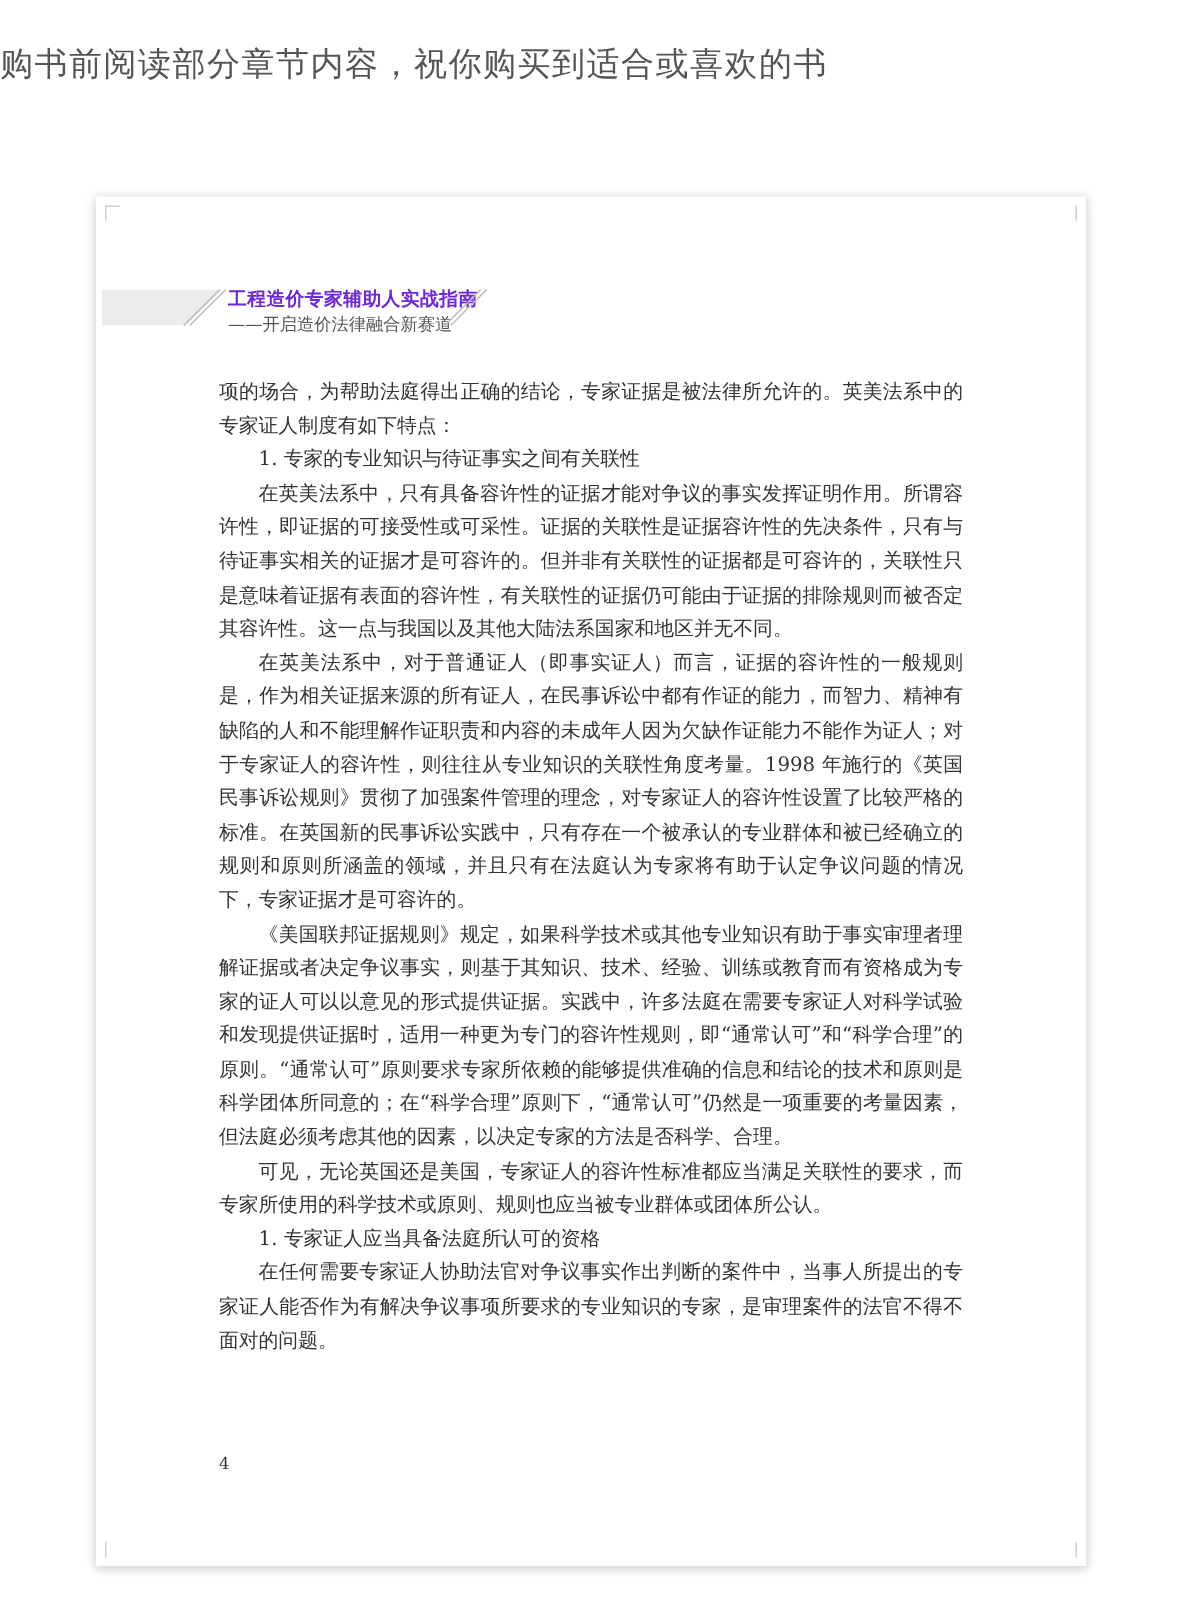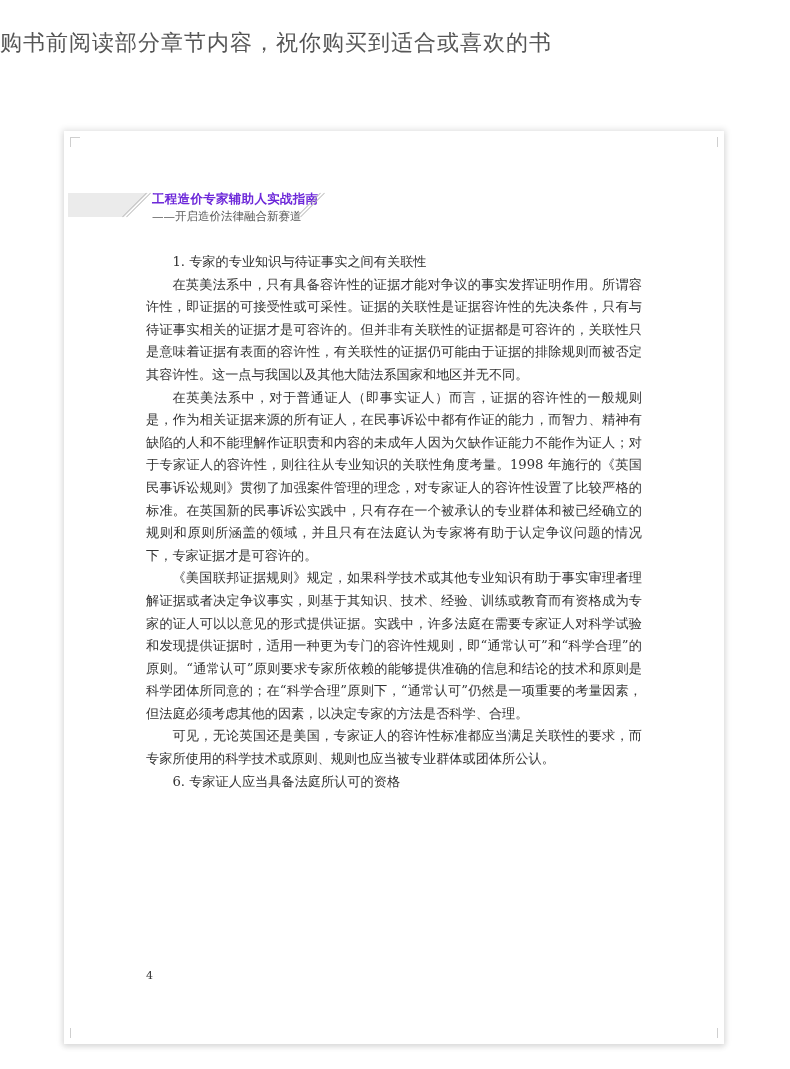--- a/index.html
+++ b/index.html
@@ -55,22 +55,24 @@
     <div class="hdr-band"></div>
     <div class="hdr-slash" style="left:70px;top:57px;"></div>
     <div class="hdr-slash" style="left:74px;top:57px;"></div>
     <div class="hdr-title">工程造价专家辅助人实战指南</div>
     <div class="hdr-sub">——开启造价法律融合新赛道</div>
     <div class="hdr-slash" style="left:244px;top:57px;"></div>
     <div class="hdr-slash" style="left:248px;top:57px;"></div>
   </div>
 
   <div class="body-text">
+    <p>项的场合，为帮助法庭得出正确的结论，专家证据是被法律所允许的。英美法系中的专家证人制度有如下特点：</p>
     <p class="indent">1. 专家的专业知识与待证事实之间有关联性</p>
     <p class="indent">在英美法系中，只有具备容许性的证据才能对争议的事实发挥证明作用。所谓容许性，即证据的可接受性或可采性。证据的关联性是证据容许性的先决条件，只有与待证事实相关的证据才是可容许的。但并非有关联性的证据都是可容许的，关联性只是意味着证据有表面的容许性，有关联性的证据仍可能由于证据的排除规则而被否定其容许性。这一点与我国以及其他大陆法系国家和地区并无不同。</p>
     <p class="indent">在英美法系中，对于普通证人（即事实证人）而言，证据的容许性的一般规则是，作为相关证据来源的所有证人，在民事诉讼中都有作证的能力，而智力、精神有缺陷的人和不能理解作证职责和内容的未成年人因为欠缺作证能力不能作为证人；对于专家证人的容许性，则往往从专业知识的关联性角度考量。1998 年施行的《英国民事诉讼规则》贯彻了加强案件管理的理念，对专家证人的容许性设置了比较严格的标准。在英国新的民事诉讼实践中，只有存在一个被承认的专业群体和被已经确立的规则和原则所涵盖的领域，并且只有在法庭认为专家将有助于认定争议问题的情况下，专家证据才是可容许的。</p>
     <p class="indent">《美国联邦证据规则》规定，如果科学技术或其他专业知识有助于事实审理者理解证据或者决定争议事实，则基于其知识、技术、经验、训练或教育而有资格成为专家的证人可以以意见的形式提供证据。实践中，许多法庭在需要专家证人对科学试验和发现提供证据时，适用一种更为专门的容许性规则，即“通常认可”和“科学合理”的原则。“通常认可”原则要求专家所依赖的能够提供准确的信息和结论的技术和原则是科学团体所同意的；在“科学合理”原则下，“通常认可”仍然是一项重要的考量因素，但法庭必须考虑其他的因素，以决定专家的方法是否科学、合理。</p>
     <p class="indent">可见，无论英国还是美国，专家证人的容许性标准都应当满足关联性的要求，而专家所使用的科学技术或原则、规则也应当被专业群体或团体所公认。</p>
-    <p class="indent">6. 专家证人应当具备法庭所认可的资格</p>
+    <p class="indent">1. 专家证人应当具备法庭所认可的资格</p>
+    <p class="indent">在任何需要专家证人协助法官对争议事实作出判断的案件中，当事人所提出的专家证人能否作为有解决争议事项所要求的专业知识的专家，是审理案件的法官不得不面对的问题。</p>
   </div>
 
   <div class="pagenum">4</div>
 </div>
 
 </body></html>

